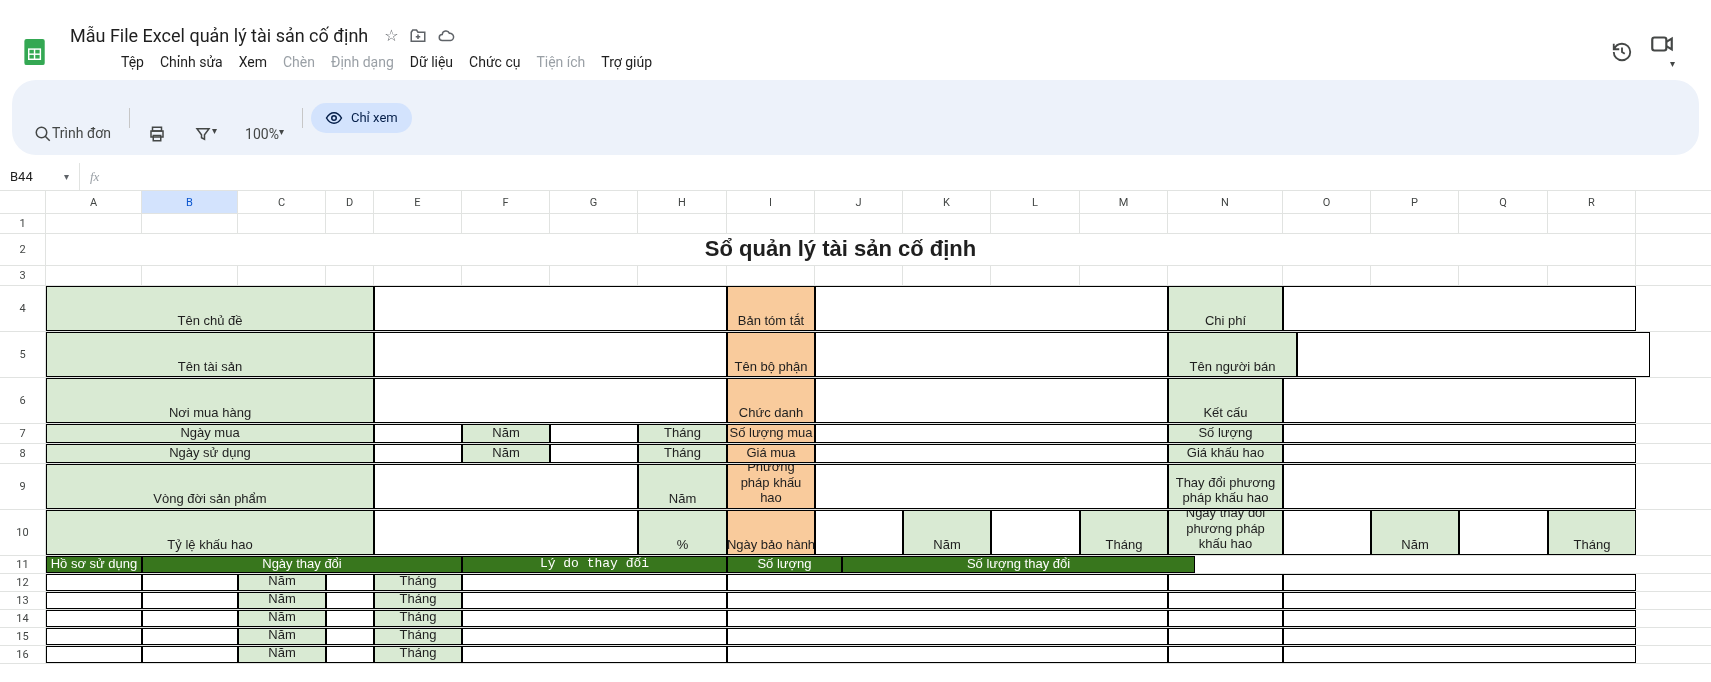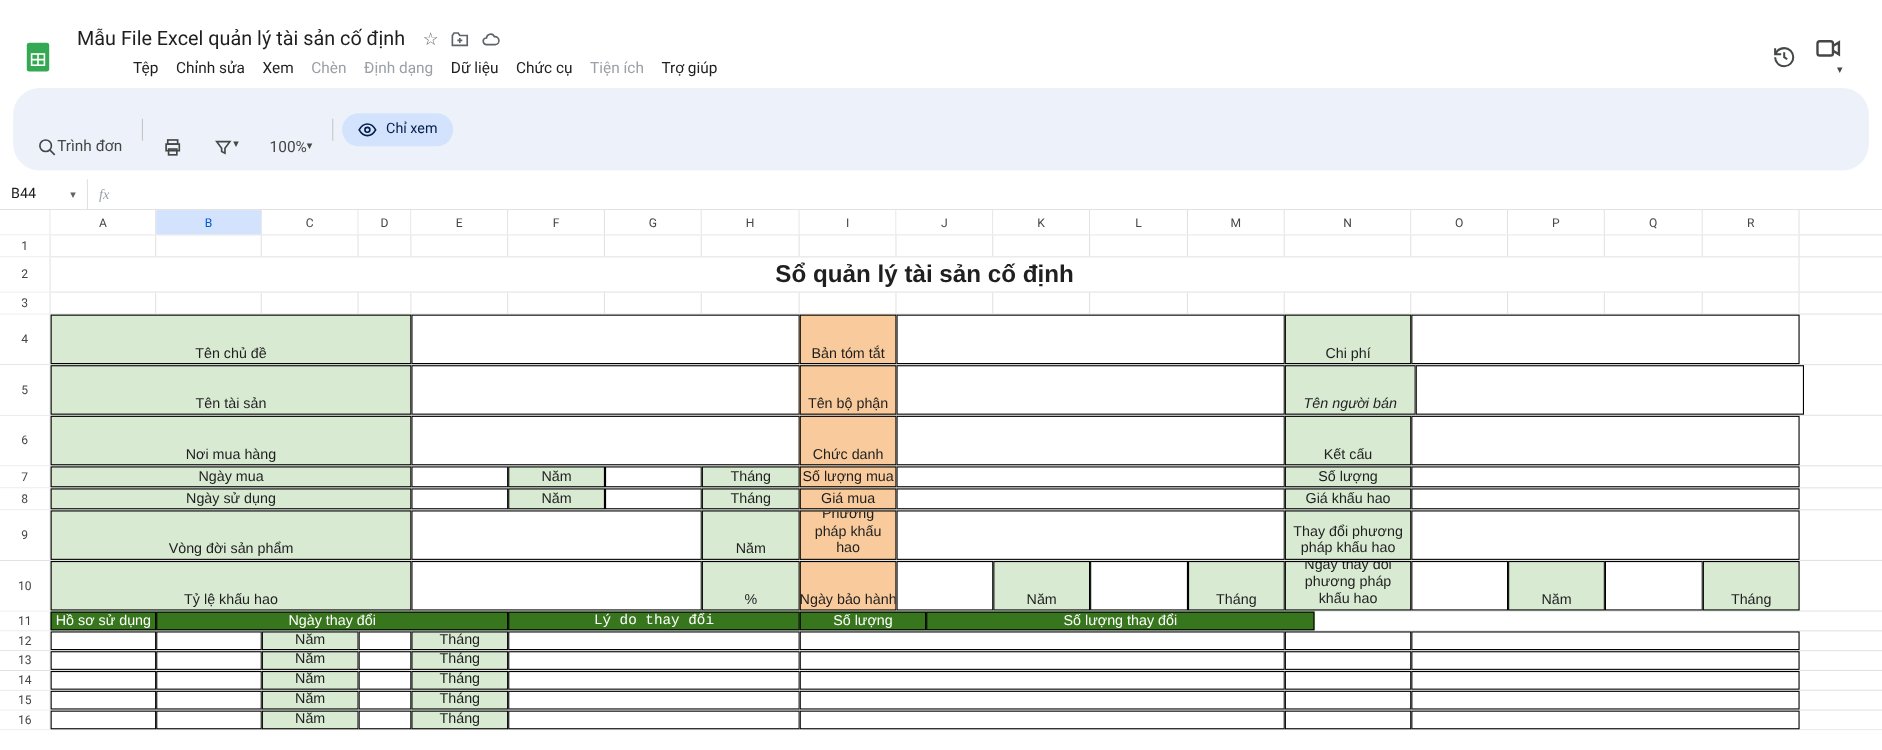--- a/index.html
+++ b/index.html
@@ -231,21 +231,21 @@
         <div class="cell wt" style="width: 353px;"></div>
         <div class="cell lg" style="width: 115px;">Chi phí</div>
         <div class="cell wt" style="width: 353px;"></div>
       </div>
       <div class="row" style="height: 46px;">
         <div class="rowhead">5</div>
         <div class="cell lg" style="width: 328px;">Tên tài sản</div>
         <div class="cell wt" style="width: 353px;"></div>
         <div class="cell og" style="width: 88px;">Tên bộ phận</div>
         <div class="cell wt" style="width: 353px;"></div>
-        <div class="cell lg" style="width: 119px; font-style: italic;">Tên người bán</div>
+        <div class="cell lg" style="width: 129px;">Tên người bán</div>
         <div class="cell wt" style="width: 353px;"></div>
       </div>
       <div class="row" style="height: 46px;">
         <div class="rowhead">6</div>
         <div class="cell lg" style="width: 328px;">Nơi mua hàng</div>
         <div class="cell wt" style="width: 353px;"></div>
         <div class="cell og" style="width: 88px;">Chức danh</div>
         <div class="cell wt" style="width: 353px;"></div>
         <div class="cell lg" style="width: 115px;">Kết cấu</div>
         <div class="cell wt" style="width: 353px;"></div>

